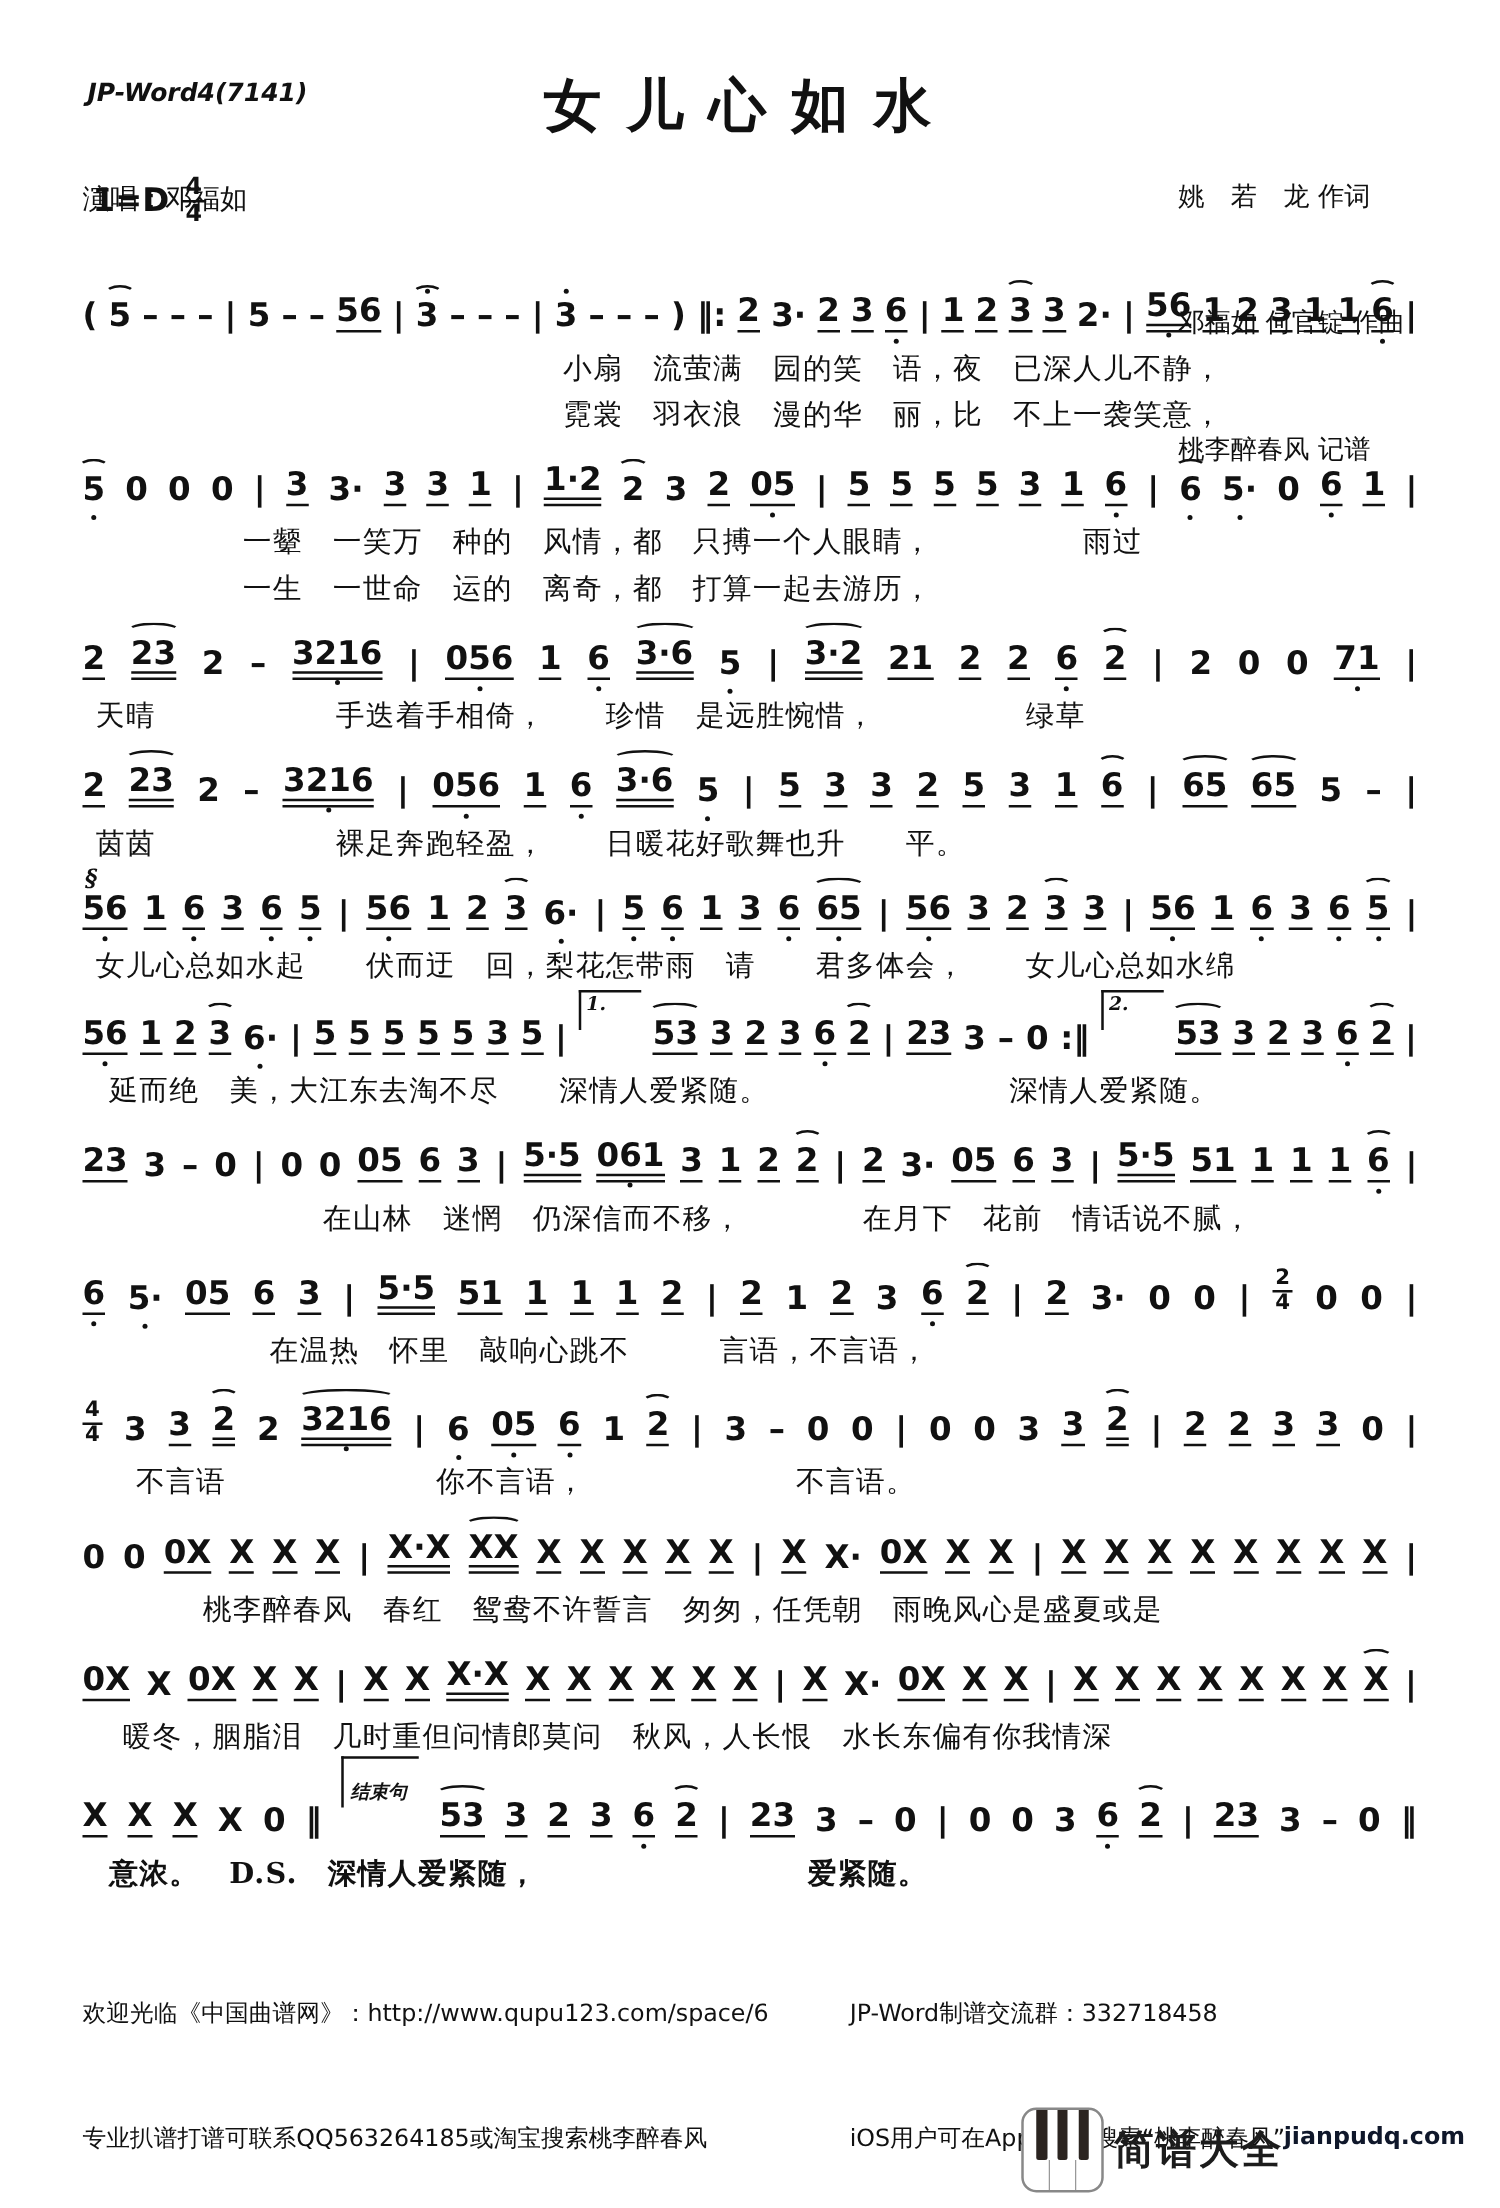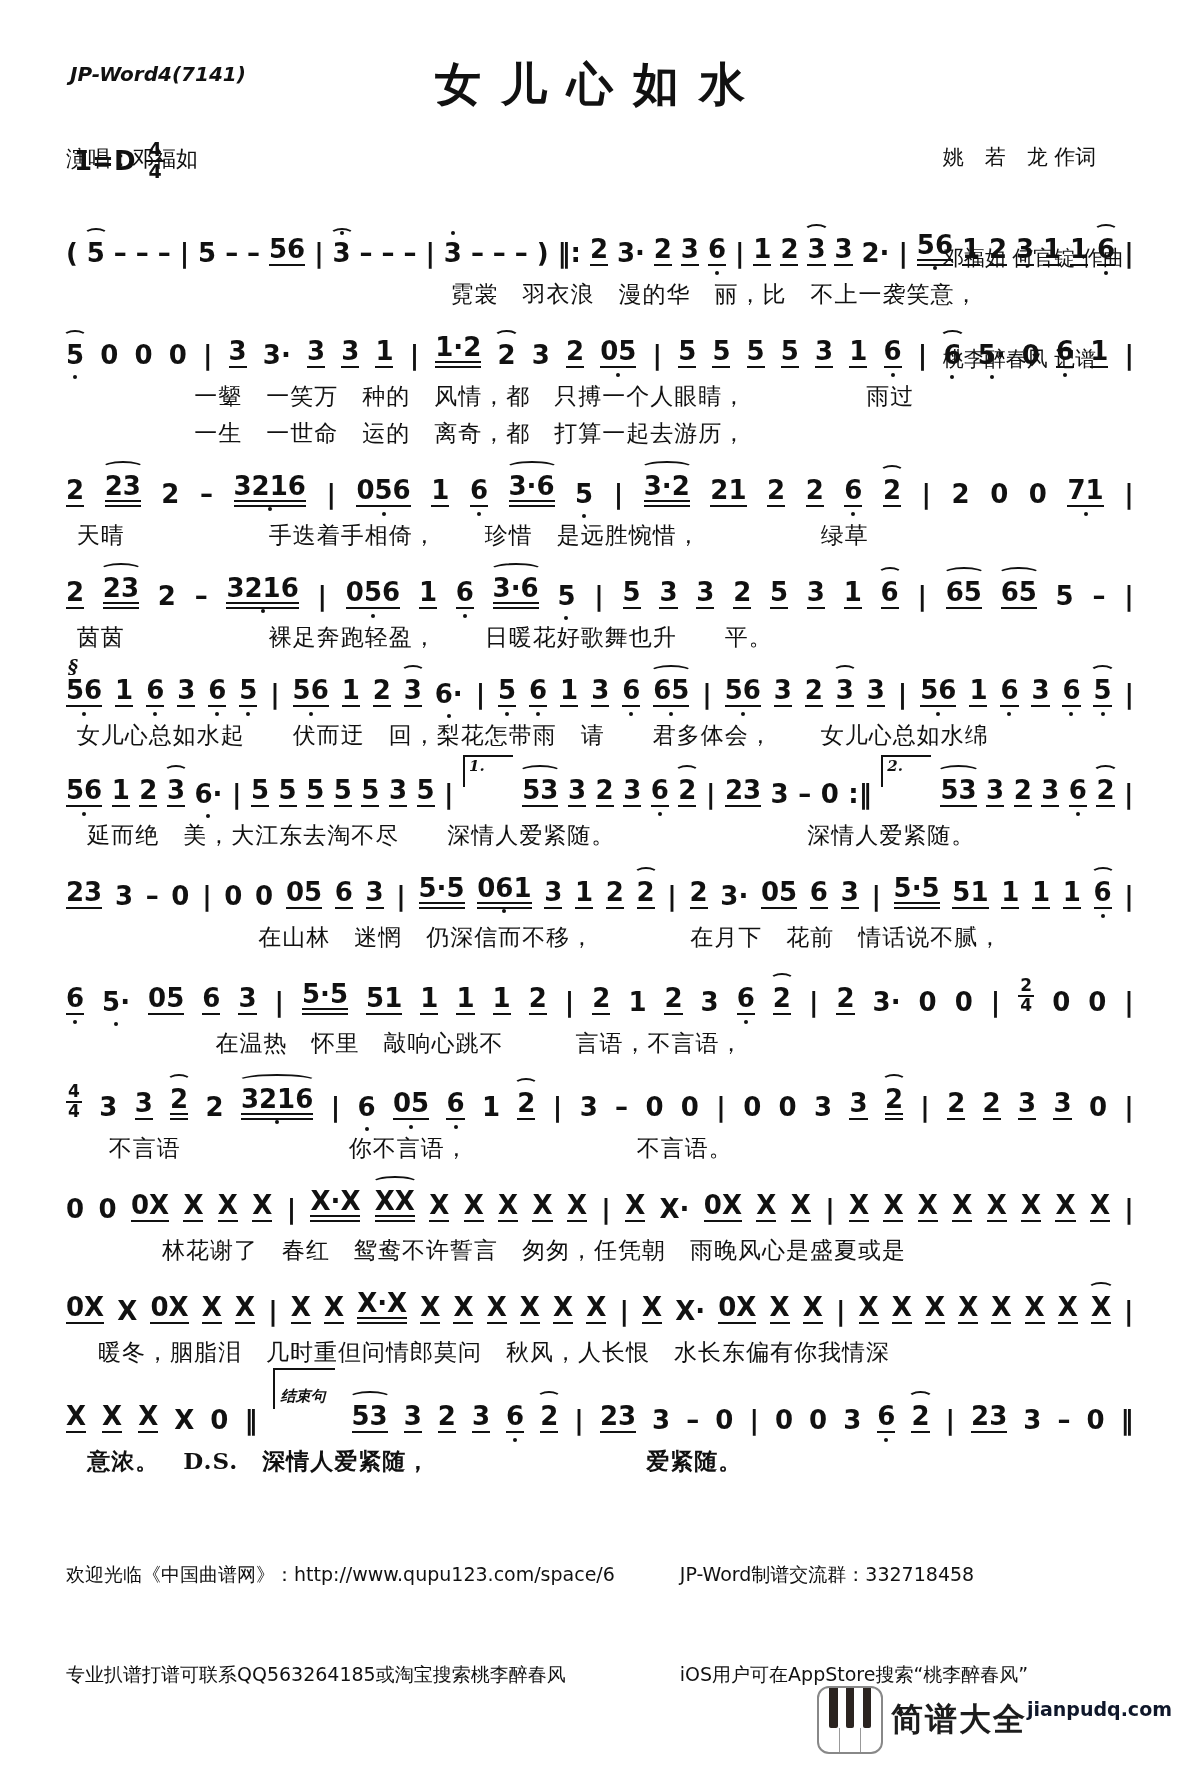--- a/index.html
+++ b/index.html
@@ -117,20 +117,21 @@
         <span class="note">|</span>
         <span class="note u2">56<span class="db"></span></span>
         <span class="note u1">1</span>
         <span class="note u1">2</span>
         <span class="note u1">3</span>
         <span class="note u1">1</span>
         <span class="note u1">1</span>
         <span class="note u1">6<span class="arc"></span><span class="db"></span></span>
         <span class="note">|</span>
       </div>
+      <div class="lyric" style="padding-left: 36%;">小扇　流萤满　园的笑　语，夜　已深人儿不静，</div>
       <div class="lyric" style="padding-left: 36%;">霓裳　羽衣浪　漫的华　丽，比　不上一袭笑意，</div>
     </div>
     <div class="system">
       <div class="notes">
         <span class="note">5<span class="arc"></span><span class="db"></span></span>
         <span class="note">0</span>
         <span class="note">0</span>
         <span class="note">0</span>
         <span class="note">|</span>
         <span class="note u1">3</span>
@@ -439,21 +440,21 @@
         <span class="note u1">X</span>
         <span class="note u1">X</span>
         <span class="note u1">X</span>
         <span class="note u1">X</span>
         <span class="note u1">X</span>
         <span class="note u1">X</span>
         <span class="note u1">X</span>
         <span class="note u1">X</span>
         <span class="note">|</span>
       </div>
-      <div class="lyric" style="padding-left: 9%;">林花谢了　春红　鸳鸯不许誓言　匆匆，任凭朝　雨晚风心是盛夏或是</div>
+      <div class="lyric" style="padding-left: 9%;">桃李醉春风　春红　鸳鸯不许誓言　匆匆，任凭朝　雨晚风心是盛夏或是</div>
     </div>
     <div class="system">
       <div class="notes">
         <span class="note u1">0X</span>
         <span class="note">X</span>
         <span class="note u1">0X</span>
         <span class="note u1">X</span>
         <span class="note u1">X</span>
         <span class="note">|</span>
         <span class="note u1">X</span>

